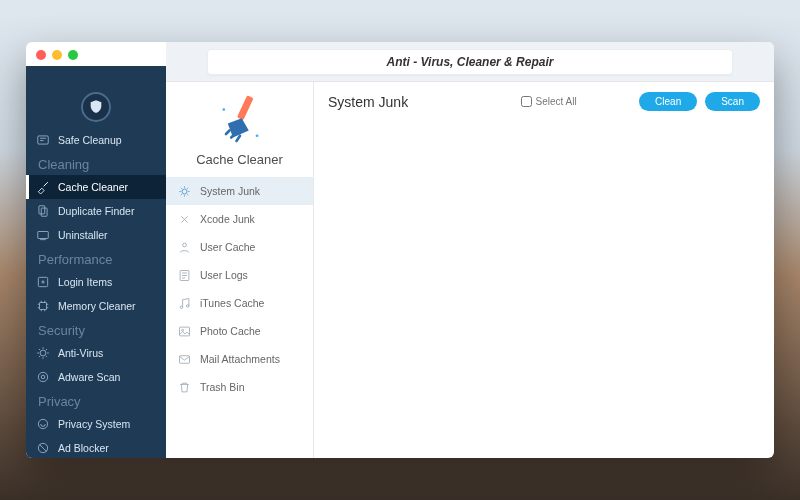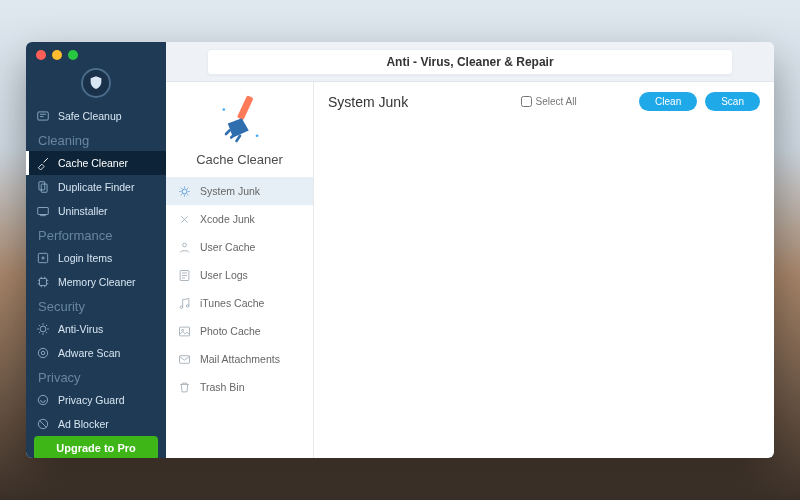--- a/index.html
+++ b/index.html
@@ -25,20 +25,21 @@
 
   
   .sidebar{
     width:140px; flex:0 0 140px;
     background:#1e3a55;
     color:#cfe0ee;
     font-size:11px;
     display:flex; flex-direction:column;
     padding-top:26px;
     position:relative;
+    margin-top:24px;
   }
   .logo-wrap{display:flex;justify-content:center;margin-bottom:6px;}
   .logo{width:30px;height:30px;border-radius:50%;background:#1a314a;border:2px solid #4a6b89;display:flex;align-items:center;justify-content:center;}
   .logo svg{width:16px;height:16px;fill:#d9e7f4;}
   .nav-group-label{color:#6985a0;font-size:13px;padding:5px 12px 3px;}
   .nav-item{
     display:flex;align-items:center;gap:8px;
     padding:5px 10px; cursor:pointer;
     color:#d8e6f2; font-size:10.5px; line-height:1;
   }
@@ -59,20 +60,21 @@
   .header-bar{
     height:40px; padding:7px 12px;
     display:flex;align-items:center;justify-content:center;
     background:#eef2f6;border-bottom:1px solid #e2e6eb;
   }
   .header-title{
     background:#fff;border:1px solid #e8edf2;border-radius:4px;
     padding:5px 20px; font-size:12px; font-weight:600; color:#333;
     width:90%; text-align:center;
     box-shadow:0 1px 2px rgba(0,0,0,.04);
+    font-style:italic;
   }
 
   
   .body{flex:1;display:flex;overflow:hidden;}
   .category-pane{
     width:148px;flex:0 0 148px;
     background:#fff;border-right:1px solid #e8e8e8;
     display:flex;flex-direction:column;align-items:center;
     padding-top:10px;
   }
@@ -201,21 +203,21 @@
     </div>
 
     <div class="nav-group-label">Privacy</div>
     <div class="nav-item">
       <span class="ic">
           <svg viewBox="0 0 24 24">
             <circle cx="12" cy="12" r="8"></circle>
             <path d="M8 12a4 4 0 008 0"></path>
           </svg>
         </span>
-      <span>Privacy Guard</span>
+      <span>Privacy System</span>
     </div>
     <div class="nav-item">
       <span class="ic">
           <svg viewBox="0 0 24 24">
             <circle cx="12" cy="12" r="8"></circle>
             <path d="M6 6l12 12"></path>
           </svg>
         </span>
       <span>Ad Blocker</span>
     </div>

